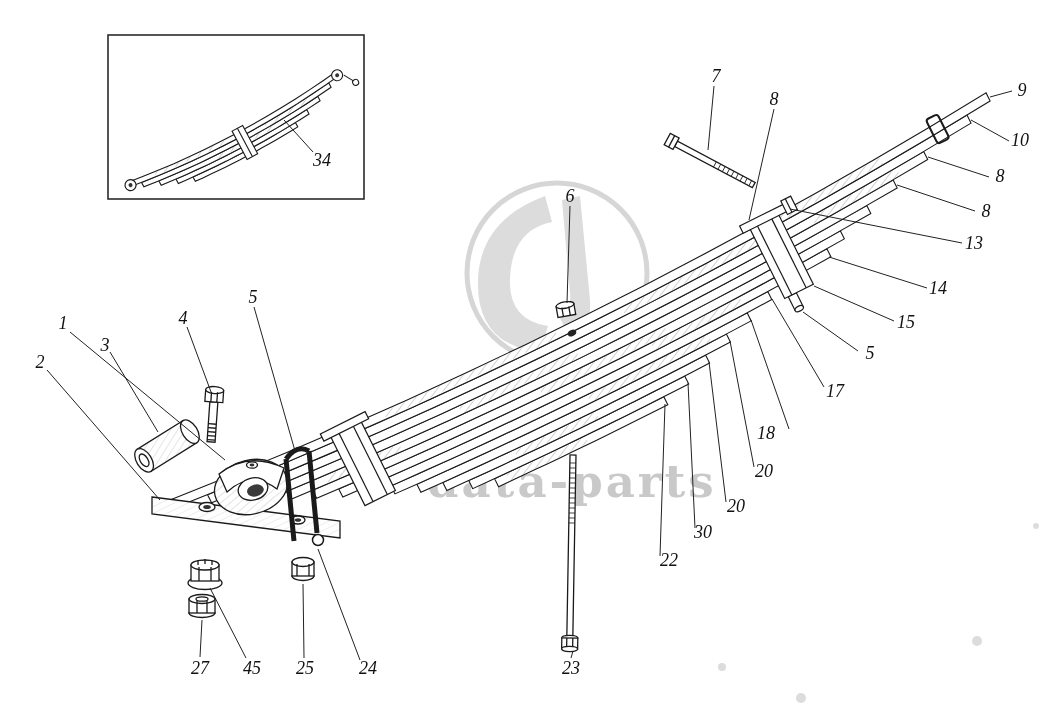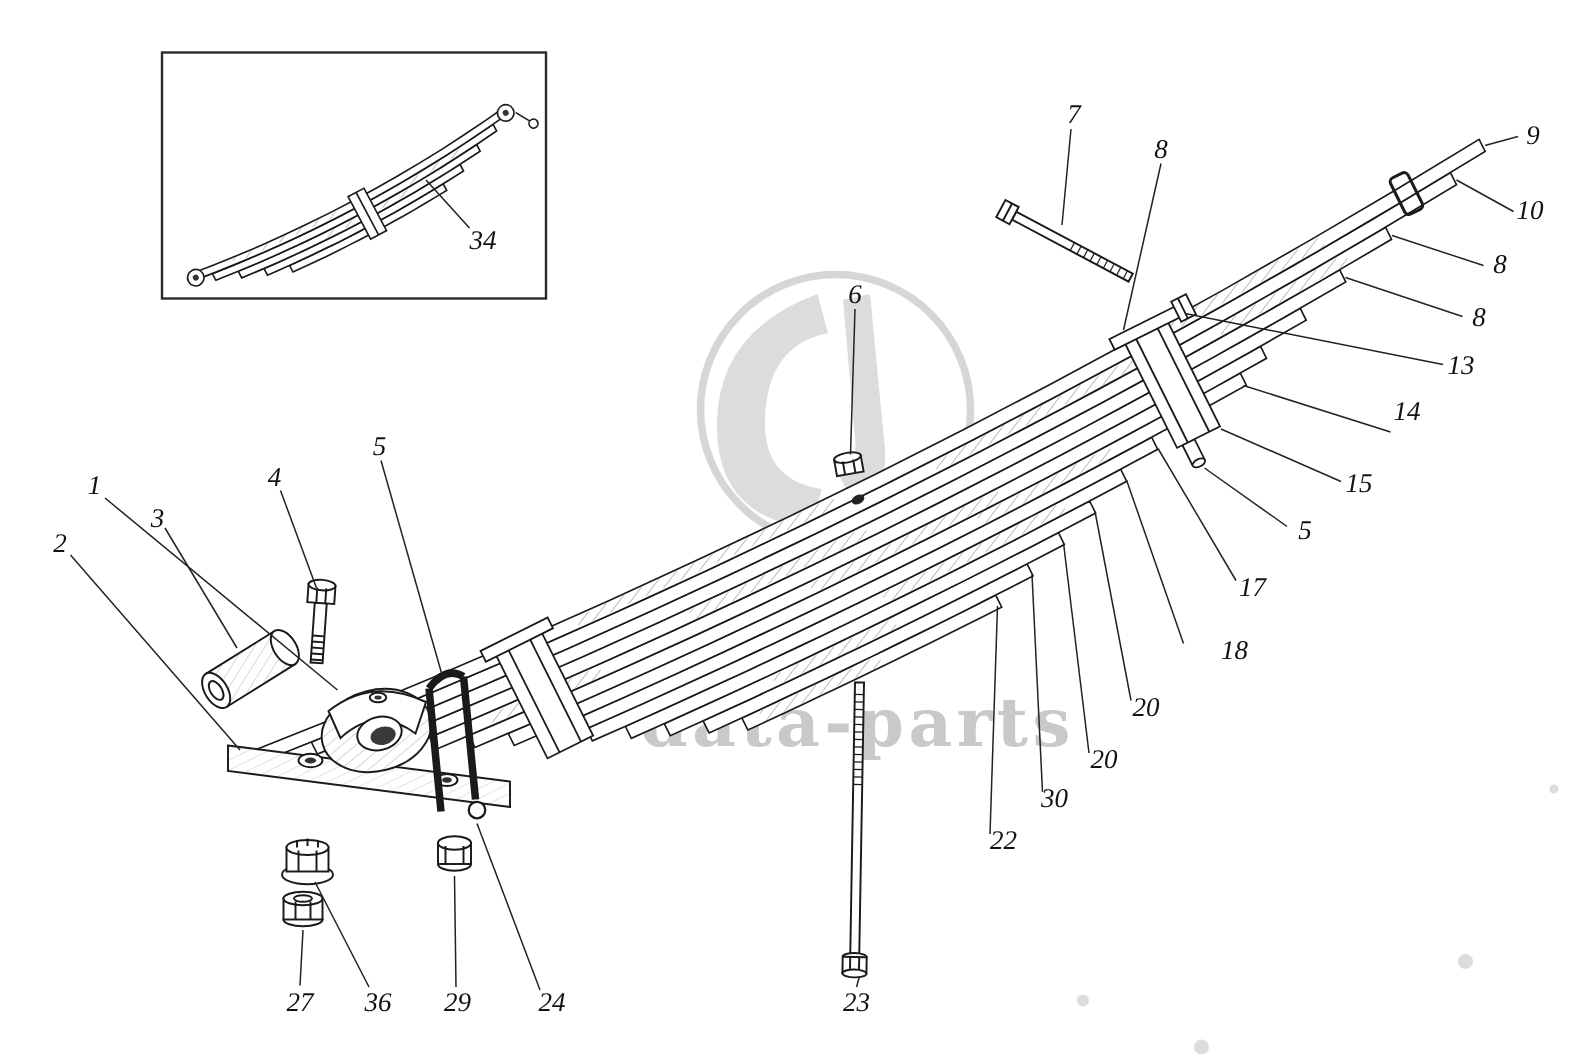--- a/index.html
+++ b/index.html
@@ -277,28 +277,28 @@
   <div class="callout" style="left:183px;top:318px">4</div>
   <div class="callout" style="left:253px;top:297px">5</div>
   <div class="callout" style="left:570px;top:196px">6</div>
   <div class="callout" style="left:716px;top:76px">7</div>
   <div class="callout" style="left:774px;top:99px">8</div>
   <div class="callout" style="left:1022px;top:90px">9</div>
   <div class="callout" style="left:1020px;top:140px">10</div>
   <div class="callout" style="left:1000px;top:176px">8</div>
   <div class="callout" style="left:986px;top:211px">8</div>
   <div class="callout" style="left:974px;top:243px">13</div>
-  <div class="callout" style="left:938px;top:274px">14</div>
+  <div class="callout" style="left:938px;top:288px">14</div>
   <div class="callout" style="left:906px;top:322px">15</div>
   <div class="callout" style="left:870px;top:353px">5</div>
   <div class="callout" style="left:835px;top:391px">17</div>
-  <div class="callout" style="left:823px;top:433px">18</div>
+  <div class="callout" style="left:766px;top:433px">18</div>
   <div class="callout" style="left:764px;top:471px">20</div>
   <div class="callout" style="left:736px;top:506px">20</div>
   <div class="callout" style="left:703px;top:532px">30</div>
   <div class="callout" style="left:669px;top:560px">22</div>
   <div class="callout" style="left:571px;top:668px">23</div>
   <div class="callout" style="left:368px;top:668px">24</div>
-  <div class="callout" style="left:305px;top:668px">29</div>
-  <div class="callout" style="left:252px;top:668px">36</div>
+  <div class="callout" style="left:305px;top:668px">25</div>
+  <div class="callout" style="left:252px;top:668px">45</div>
   <div class="callout" style="left:200px;top:668px">27</div>
   <div class="callout" style="left:322px;top:160px">34</div>
 </div>
 
 </body></html>

